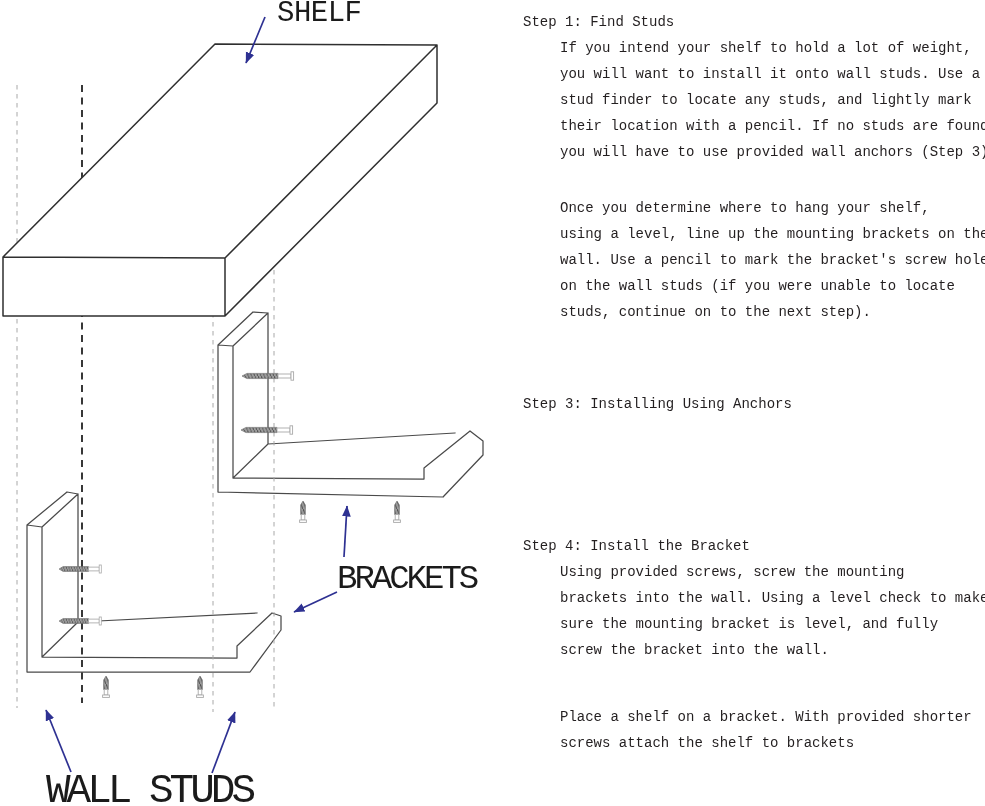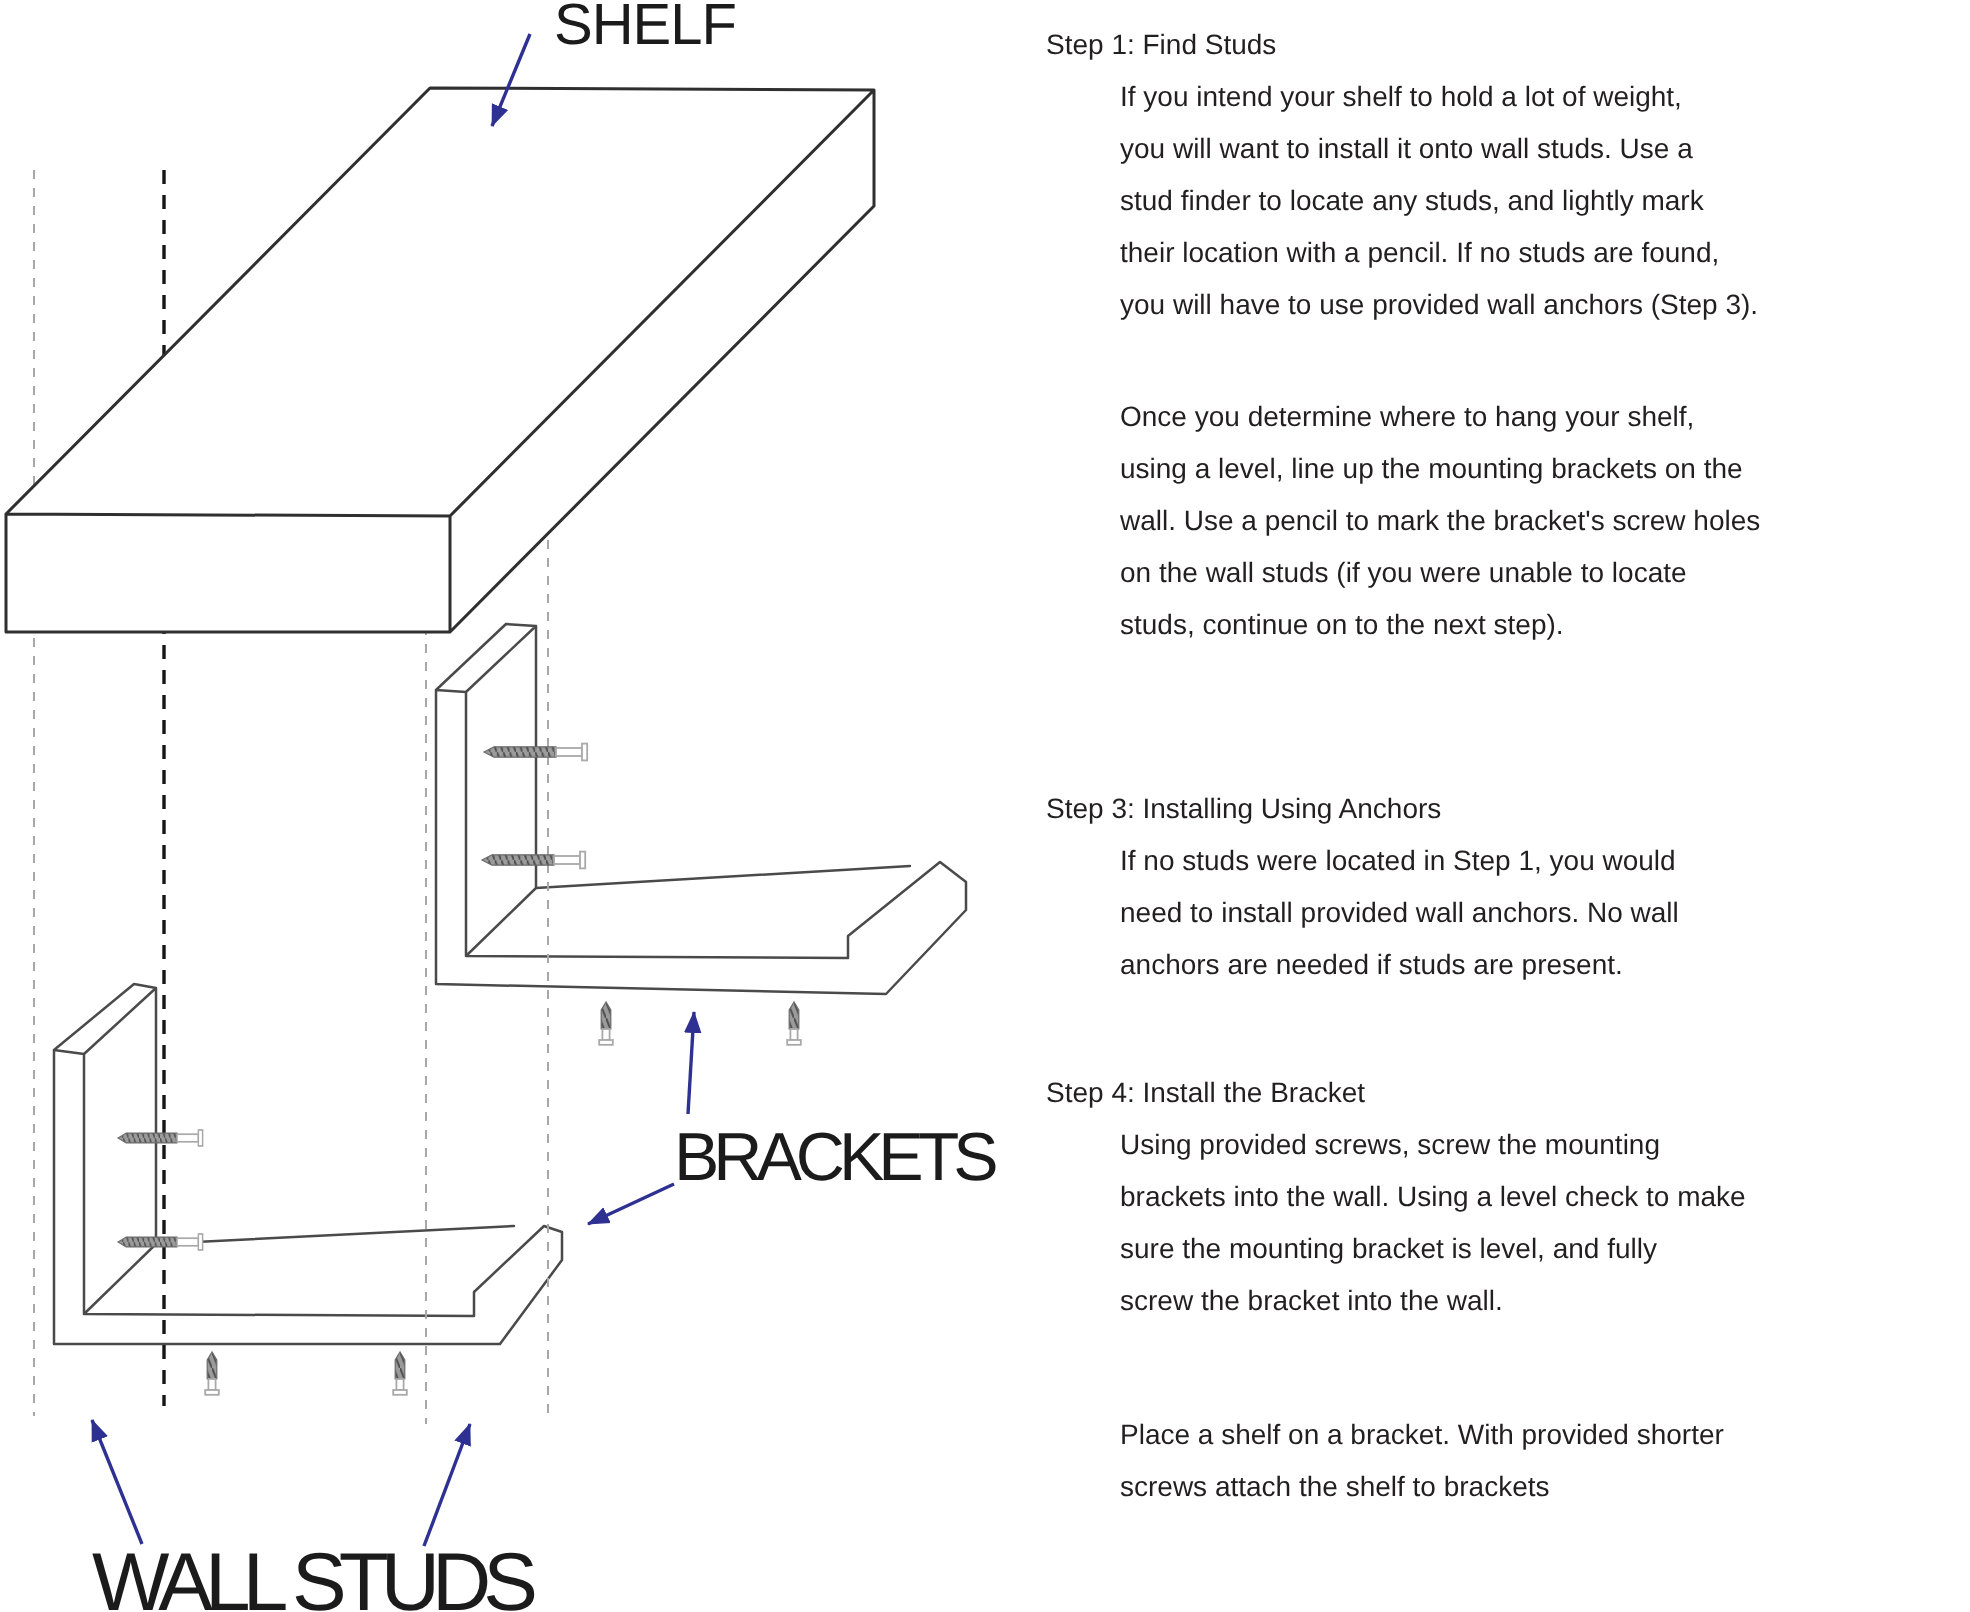--- a/index.html
+++ b/index.html
@@ -1,21 +1,21 @@
 <!DOCTYPE html>
 <html style="--c-arrow: #2e3192; --c-line: #2f2f2f; --c-bracket: #4a4a4a; --c-stud_light: #a8a8a8; --c-stud_dark: #161616; --c-text: #231f20;"><head>
 <meta charset="utf-8">
 <style>
   html,body{margin:0;padding:0;background:#fff;}
   :root{
     --c-arrow:#2e3192; --c-line:#2f2f2f; --c-bracket:#4a4a4a;
     --c-stud_light:#a8a8a8; --c-stud_dark:#161616; --c-text:#231f20;
   }
   #stage{position:relative;width:985px;height:806px;background:#fff;overflow:hidden;
-         font-family:Liberation Sans, sans-serif;color:var(--c-text);}
+         font-family:Liberation Mono, monospace;color:var(--c-text);}
   #art{position:absolute;left:0;top:0;}
   .diagram-label{position:absolute;color:#1b1b1b;white-space:nowrap;line-height:1;}
   #lbl-shelf{left:277px;top:-1px;font-size:29px;letter-spacing:-0.5px;}
   #lbl-brackets{left:337px;top:562px;font-size:34px;letter-spacing:-3px;text-align:right;}
   #lbl-wallstuds{left:46px;top:771px;font-size:41px;letter-spacing:-4px;}
   .step{position:absolute;left:523px;width:462px;font-size:14px;line-height:26px;}
   .step .title{white-space:pre;}
   .step .body{white-space:pre;margin-left:37px;}
   #step-0{top:9px;} #step-1{top:195px;} #step-2{top:391px;} #step-3{top:533px;} #step-4{top:704px;}
 </style>
@@ -100,23 +100,20 @@
   </div>
   <div class="step" id="step-1">
     <div class="body">Once you determine where to hang your shelf,
 using a level, line up the mounting brackets on the
 wall. Use a pencil to mark the bracket's screw holes
 on the wall studs (if you were unable to locate
 studs, continue on to the next step).</div>
   </div>
   <div class="step" id="step-2">
     <div class="title">Step 3: Installing Using Anchors</div>
-    <div class="body">If no studs were located in Step 1, you would
-need to install provided wall anchors. No wall
-anchors are needed if studs are present.</div>
   </div>
   <div class="step" id="step-3">
     <div class="title">Step 4: Install the Bracket</div>
     <div class="body">Using provided screws, screw the mounting
 brackets into the wall. Using a level check to make
 sure the mounting bracket is level, and fully
 screw the bracket into the wall.</div>
   </div>
   <div class="step" id="step-4">
     <div class="body">Place a shelf on a bracket. With provided shorter

